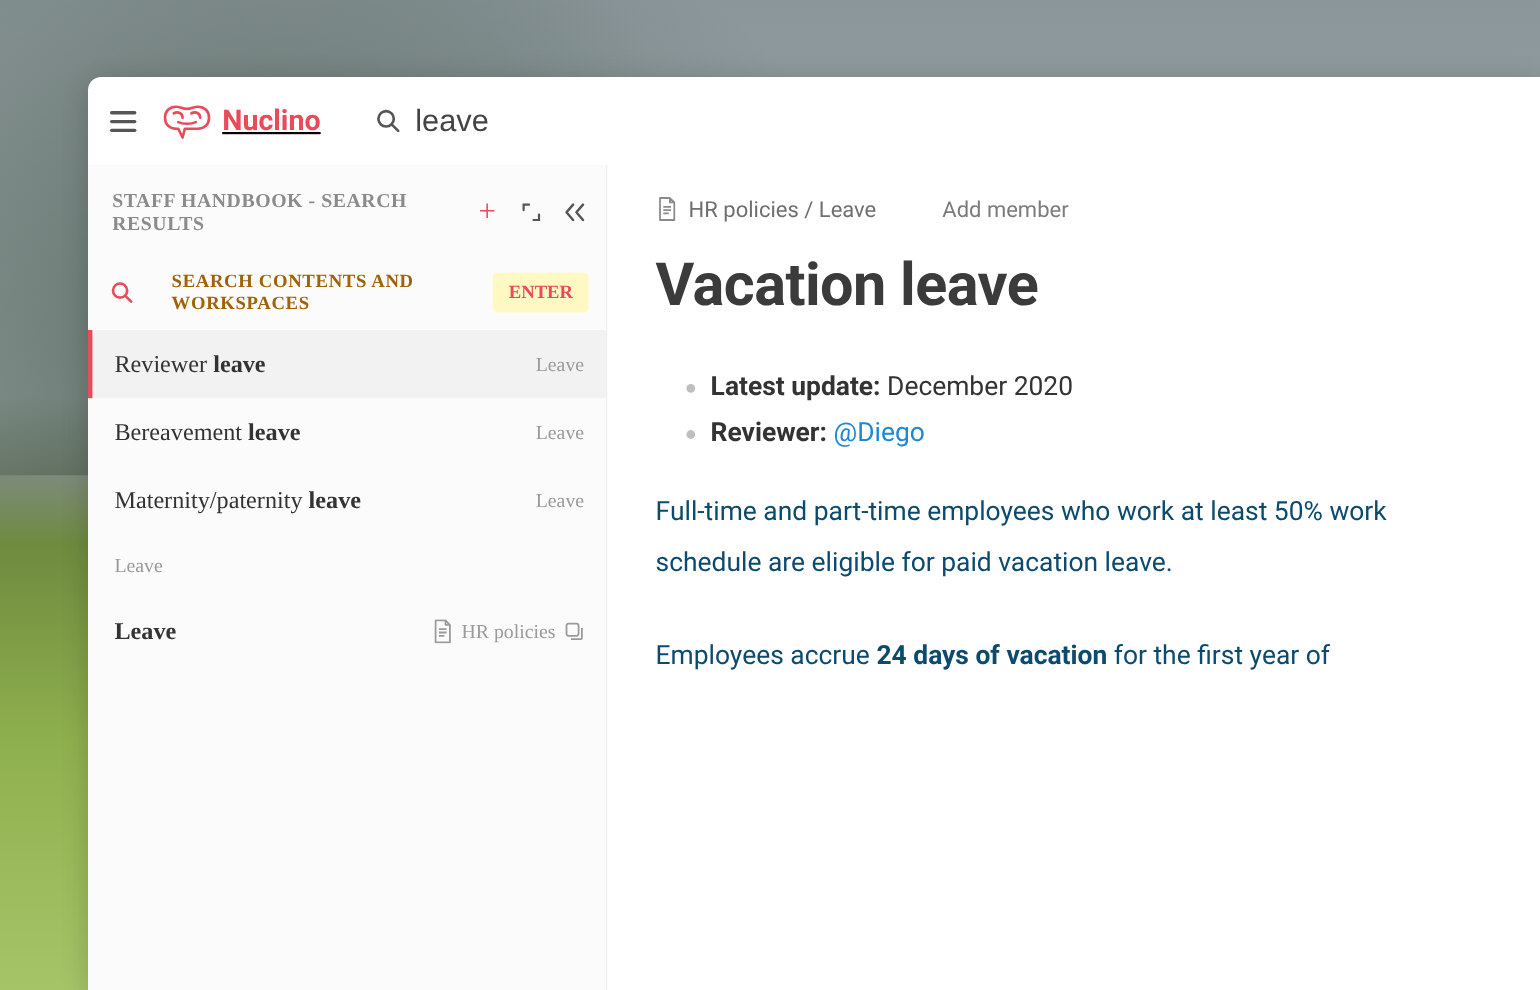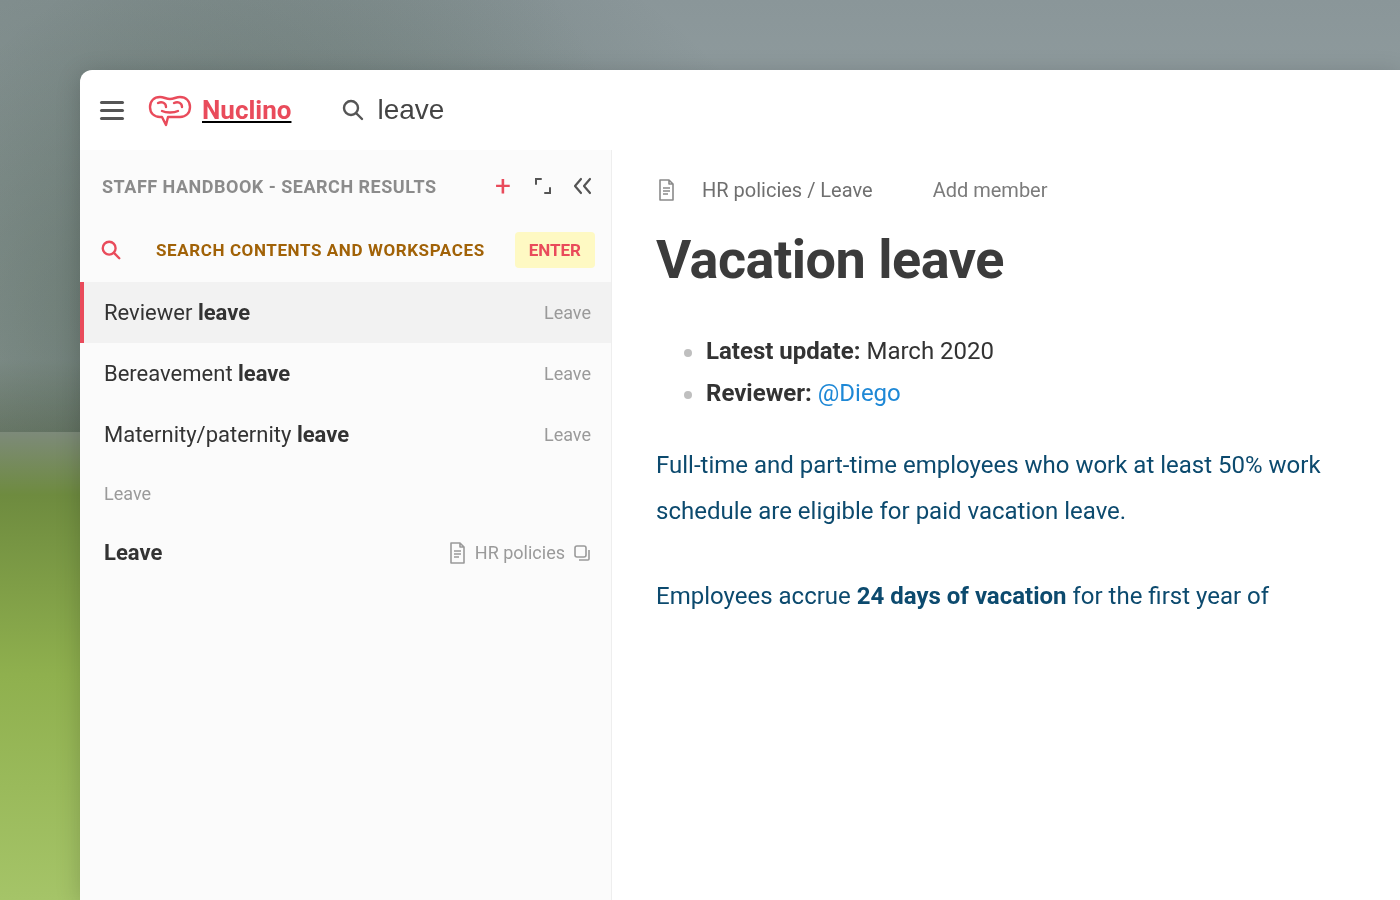--- a/index.html
+++ b/index.html
@@ -55,21 +55,21 @@
 }
 .tab { font-size:22px; color:#444; cursor:pointer; padding:10px 2px; position:relative;}
 .tab.active { color:#222; }
 .tab.active::after { content:""; position:absolute; left:-4px; right:-4px; bottom:-2px; height:3px; background:#e94b5b; border-radius:2px;}
 .tabs-more { margin-left:auto; margin-right:auto; cursor:pointer; }
 .tabs-more svg{ display:block;}
 .spacer-flex{flex:1;}
 
 .main-body { flex:1; display:flex; overflow:hidden; }
 .sidebar {
-  width: 532px; flex:none; background:#fbfbfb; border-right:1px solid #eee; display:flex; flex-direction:column;
+  width: 472px; flex:none; background:#fbfbfb; border-right:1px solid #eee; display:flex; flex-direction:column;font-family:Liberation Serif, serif;
 }
 .sb-header {
   display:flex; align-items:center; padding:22px 16px 18px 22px; gap:16px;
 }
 .sb-title { font-size:18px; color:#8b8b8b; font-weight:700; letter-spacing:0.5px; flex:1; text-transform:uppercase;}
 .plus-btn { color:#e94b5b; font-size:28px; line-height:1; cursor:pointer; font-weight:400; width:24px; text-align:center;}
 .expand-btn, .collapse-btn { cursor:pointer; color:#555; width:24px; height:24px; display:flex; align-items:center; justify-content:center;}
 .search-all-row {
   display:flex; align-items:center; padding:14px 16px 14px 20px; gap:14px; cursor:pointer;
 }
@@ -82,21 +82,21 @@
 .result-item.selected { background:#f2f2f2; }
 .result-item.selected::before { content:""; position:absolute; left:0; top:0; bottom:0; width:4px; background:#e94b5b;}
 .result-title { font-size:22px; color:#333; flex:1; }
 .result-title b { font-weight:700; }
 .result-cat { font-size:18px; color:#9a9a9a; }
 .result-cat-with-icon { display:flex; align-items:center; gap:8px; color:#9a9a9a; font-size:18px;}
 .stack-icon { width:18px; height:18px; }
 
 .content { flex:1; padding:28px 0 0 44px; overflow:hidden; color:#333;}
 .crumbs-row { display:flex; align-items:center; gap:60px; font-size:20px; color:#6f6f6f; margin-bottom:26px;}
-.crumbs { display:flex; align-items:center; gap:26px; cursor:pointer;}
+.crumbs { display:flex; align-items:center; gap:10px; cursor:pointer;}
 .doc-glyph { width:20px; height:22px; }
 .add-member { color:#7b7b7b; cursor:pointer; }
 .page-title { font-size:54px; font-weight:700; color:#3b3b3b; margin-bottom:46px; letter-spacing:-0.5px;}
 .meta-list { list-style:none; margin:0 0 36px 28px; }
 .meta-list li { font-size:24px; color:#333; margin-bottom:14px; position:relative; padding-left:22px;}
 .meta-list li::before { content:""; position:absolute; left:0; top:12px; width:8px; height:8px; background:#bfbfbf; border-radius:50%; }
 .meta-list b { font-weight:700; }
 .mention { color:#1e88d6; cursor:pointer; }
 .body-p { font-size:24px; color:#0c4a6e; line-height:1.9; margin-bottom:40px; max-width:760px;}
 .sub-h { font-size:34px; font-weight:700; color:#3b3b3b; margin-bottom:26px;}
@@ -192,21 +192,21 @@
               <path d="M4 1 L13 1 L17 5 L17 21 L4 21 Z M13 1 L13 5 L17 5 M7 9 L14 9 M7 12 L14 12 M7 15 L12 15" fill="none" stroke="#8a8a8a" stroke-width="1.6" stroke-linejoin="round"></path>
             </svg>
           <span>HR policies / Leave</span>
         </div>
         <div class="add-member">Add member</div>
       </div>
 
       <h1 class="page-title">Vacation leave</h1>
 
       <ul class="meta-list">
-        <li><b>Latest update:</b> <span>March 2020</span></li>
+        <li><b>Latest update:</b> <span>December 2020</span></li>
         <li><b>Reviewer:</b> <span class="mention">@Diego</span></li>
       </ul>
 
       <p class="body-p">Full-time and part-time employees who work at least 50% work schedule are eligible for paid vacation leave.</p>
 
 
       <p class="body-p"><span>Employees accrue </span><b>24 days of vacation</b><span> for the first year of</span></p>
     </div>
 
   </div>

